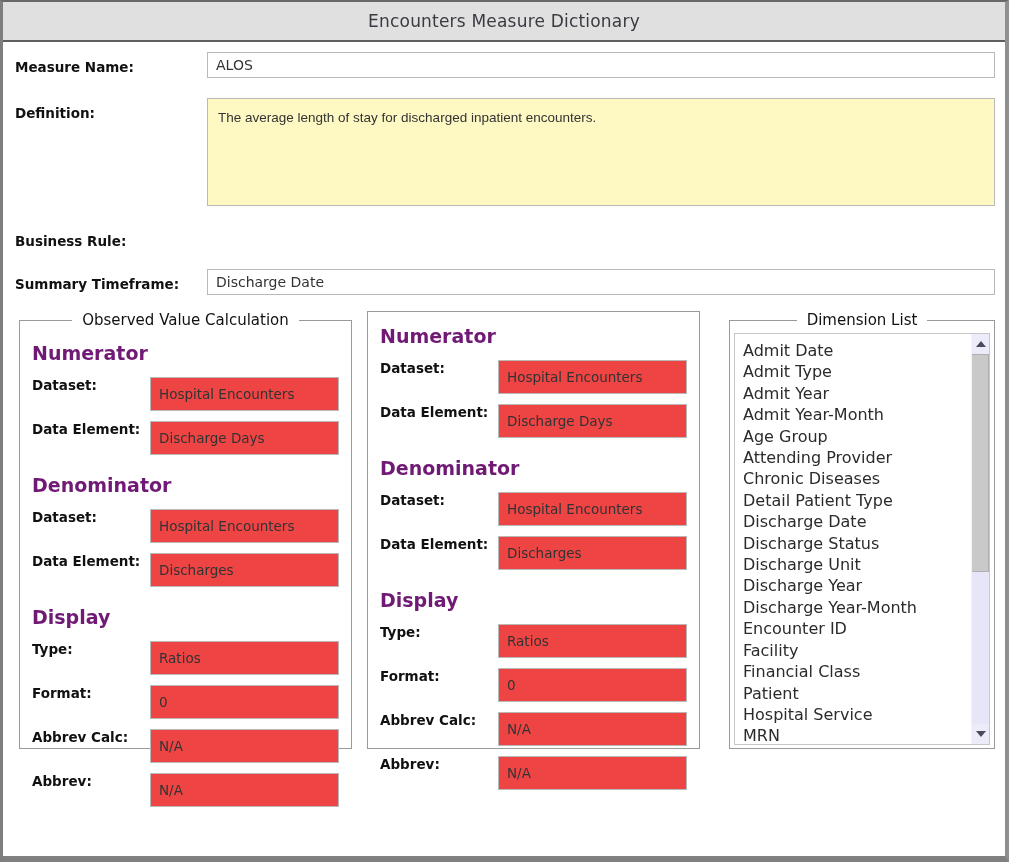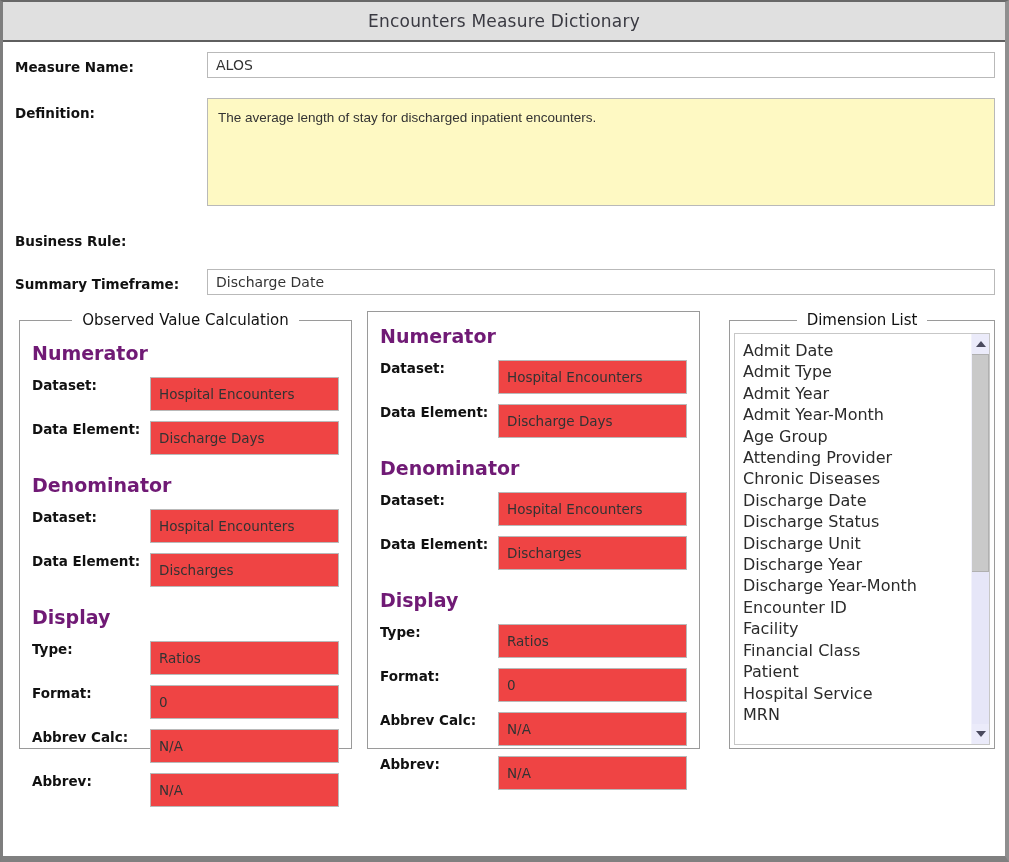--- a/index.html
+++ b/index.html
@@ -202,20 +202,21 @@
         <legend>Dimension List</legend>
         <div class="listbox">
           <div class="dim-items">
               <div class="dim-item">Admit Date</div>
               <div class="dim-item">Admit Type</div>
               <div class="dim-item">Admit Year</div>
               <div class="dim-item">Admit Year-Month</div>
               <div class="dim-item">Age Group</div>
               <div class="dim-item">Attending Provider</div>
               <div class="dim-item">Chronic Diseases</div>
+              <div class="dim-item">Detail Patient Type</div>
               <div class="dim-item">Discharge Date</div>
               <div class="dim-item">Discharge Status</div>
               <div class="dim-item">Discharge Unit</div>
               <div class="dim-item">Discharge Year</div>
               <div class="dim-item">Discharge Year-Month</div>
               <div class="dim-item">Encounter ID</div>
               <div class="dim-item">Facility</div>
               <div class="dim-item">Financial Class</div>
               <div class="dim-item">Patient</div>
               <div class="dim-item">Hospital Service</div>

